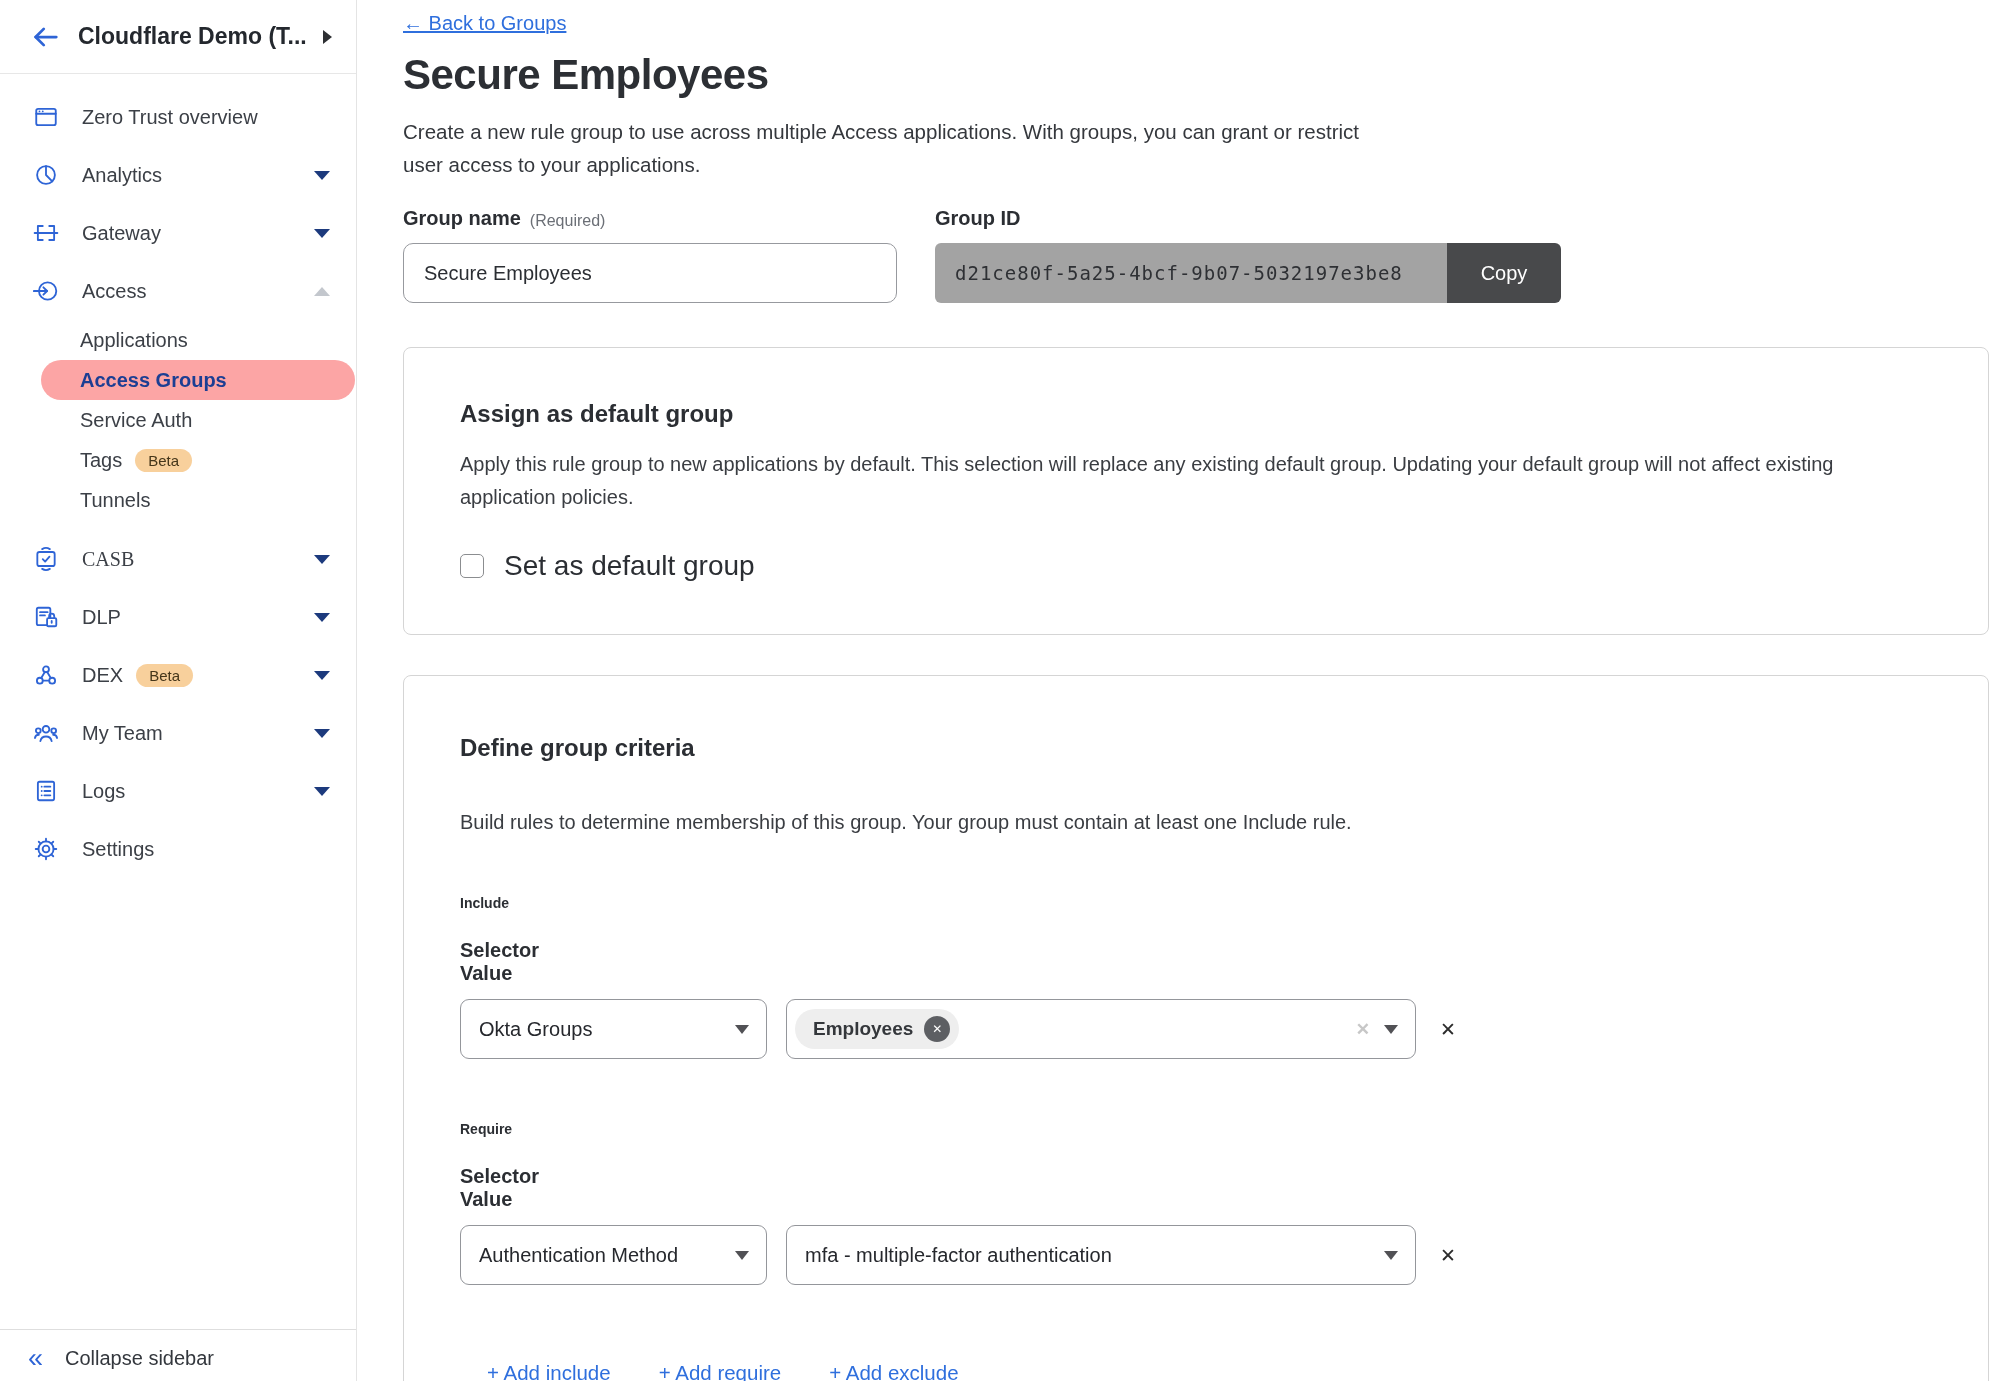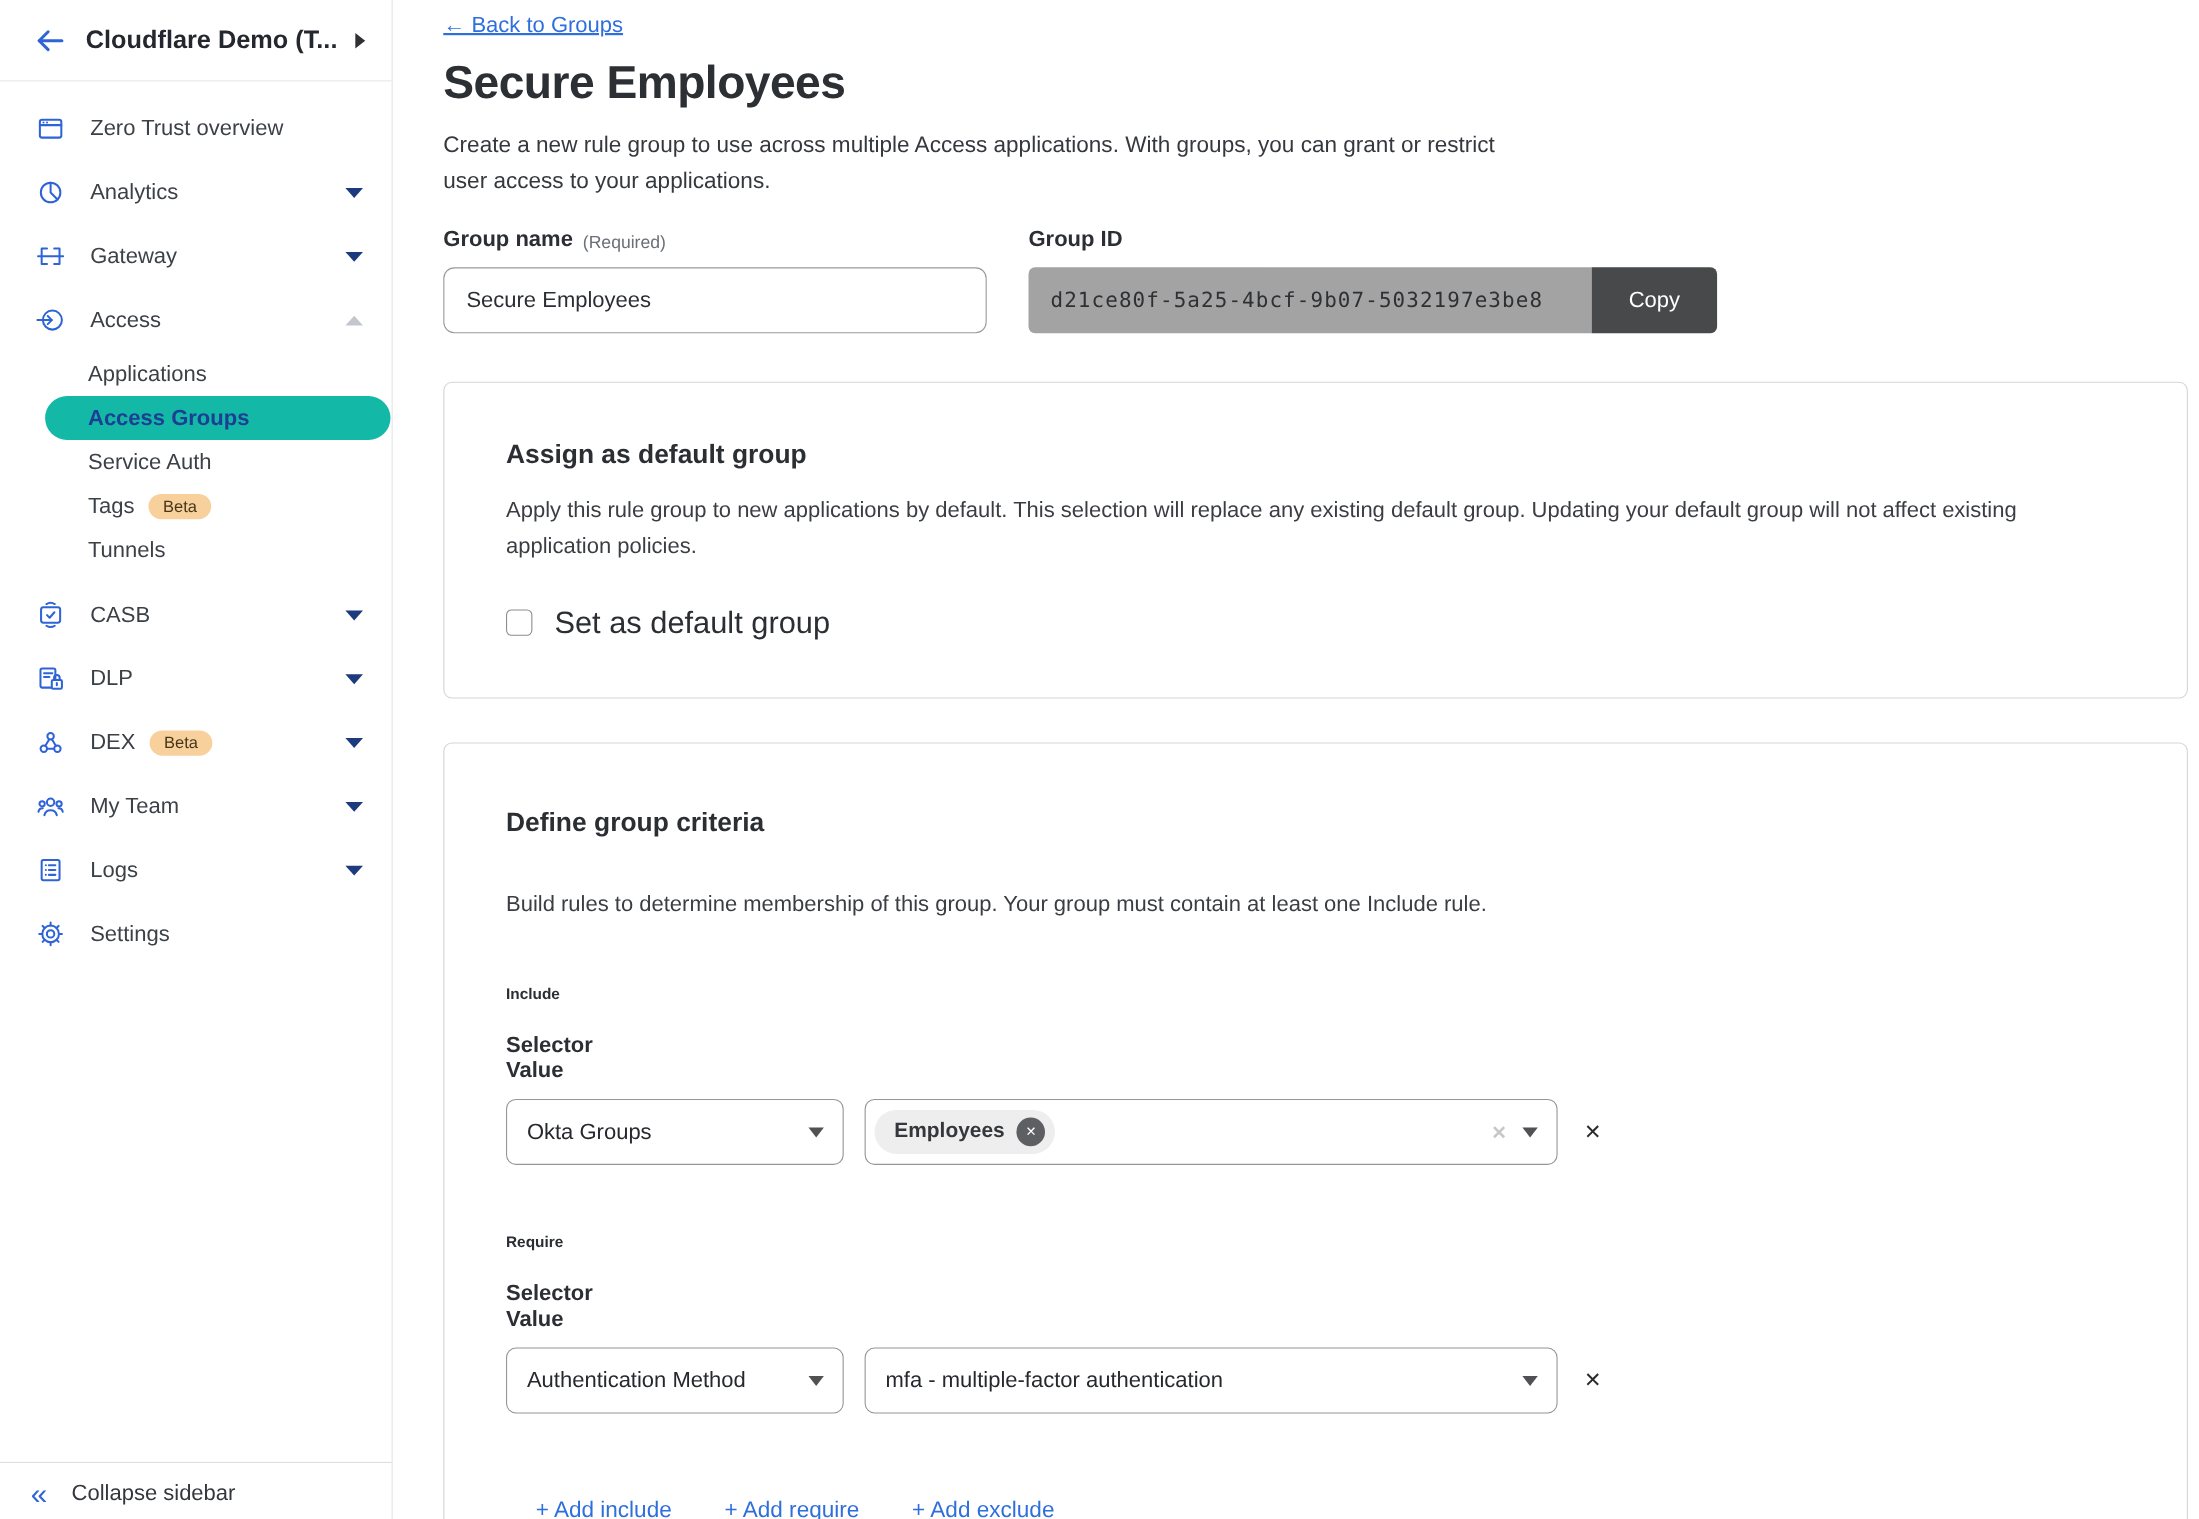--- a/index.html
+++ b/index.html
@@ -42,29 +42,29 @@
   .caret { width: 0; height: 0; margin-left: auto;
     border-left: 8px solid transparent; border-right: 8px solid transparent; }
   .caret.down { border-top: 9px solid #1c3a7d; }
   .caret.up   { border-bottom: 9px solid #c3c7cd; }
   .sub-item {
     display: flex; align-items: center; height: 40px; padding-left: 80px;
     font-size: 20px; color: #3c4047; cursor: pointer;
   }
   .sub-item.selected {
     margin-left: 41px; margin-right: 1px; padding-left: 39px;
-    background: #14b8a6; border-radius: 999px;
+    background: #fca5a5; border-radius: 999px;
     font-weight: 700; color: #1c3e93;
   }
   .badge {
     margin-left: 13px; background: #f8d09c; color: #45361a;
     font-size: 15px; font-weight: 400; padding: 4px 13px; border-radius: 999px;
     line-height: 1;
   }
-  .section-gap { margin-top: 10px; }
+  .section-gap { margin-top: 10px; font-family: Liberation Serif, serif; }
   .sb-footer {
     position: absolute; top: 1329px; left: 0; right: 0;
     border-top: 1px solid #dedede; padding: 15px 0 0 28px;
     display: flex; align-items: center; gap: 22px;
     font-size: 20px; color: #33373d; cursor: pointer;
   }
   .collapse-icon { color: #2e64d6; font-size: 27px; line-height: 1; }
 
   
   main { position: absolute; left: 357px; top: 0; right: 0; bottom: 0; padding: 10px 0 0 46px; }

